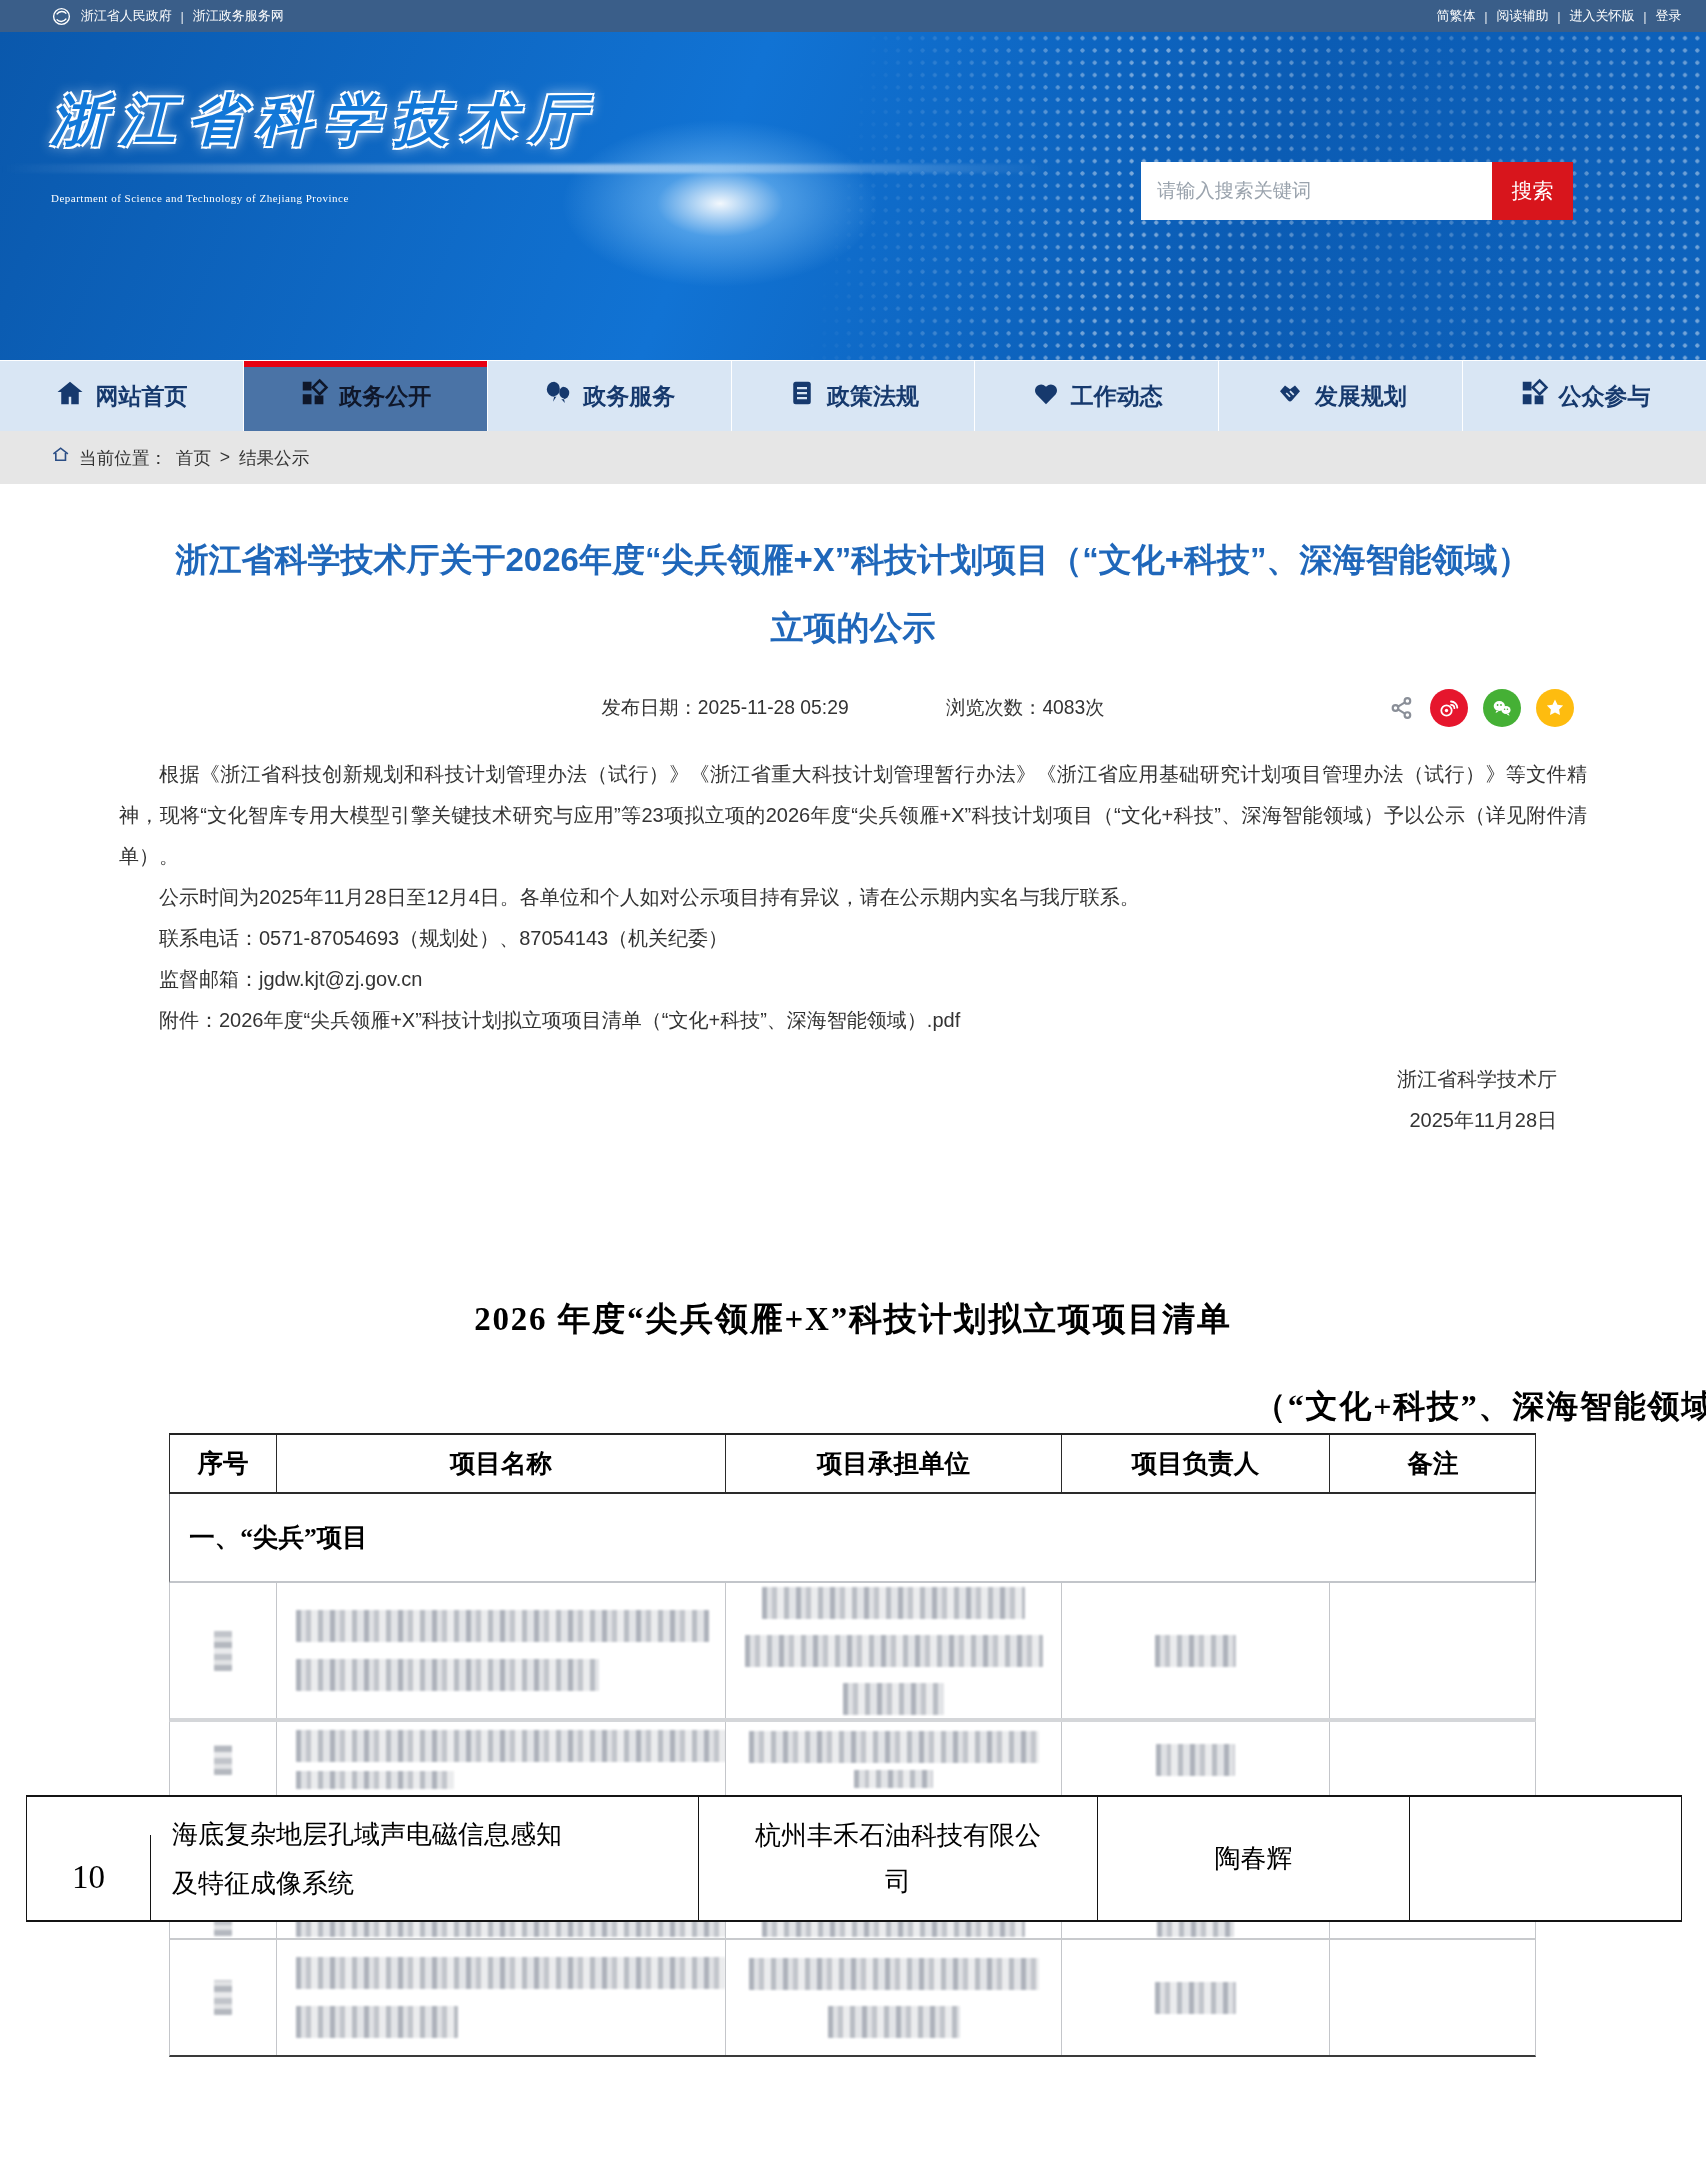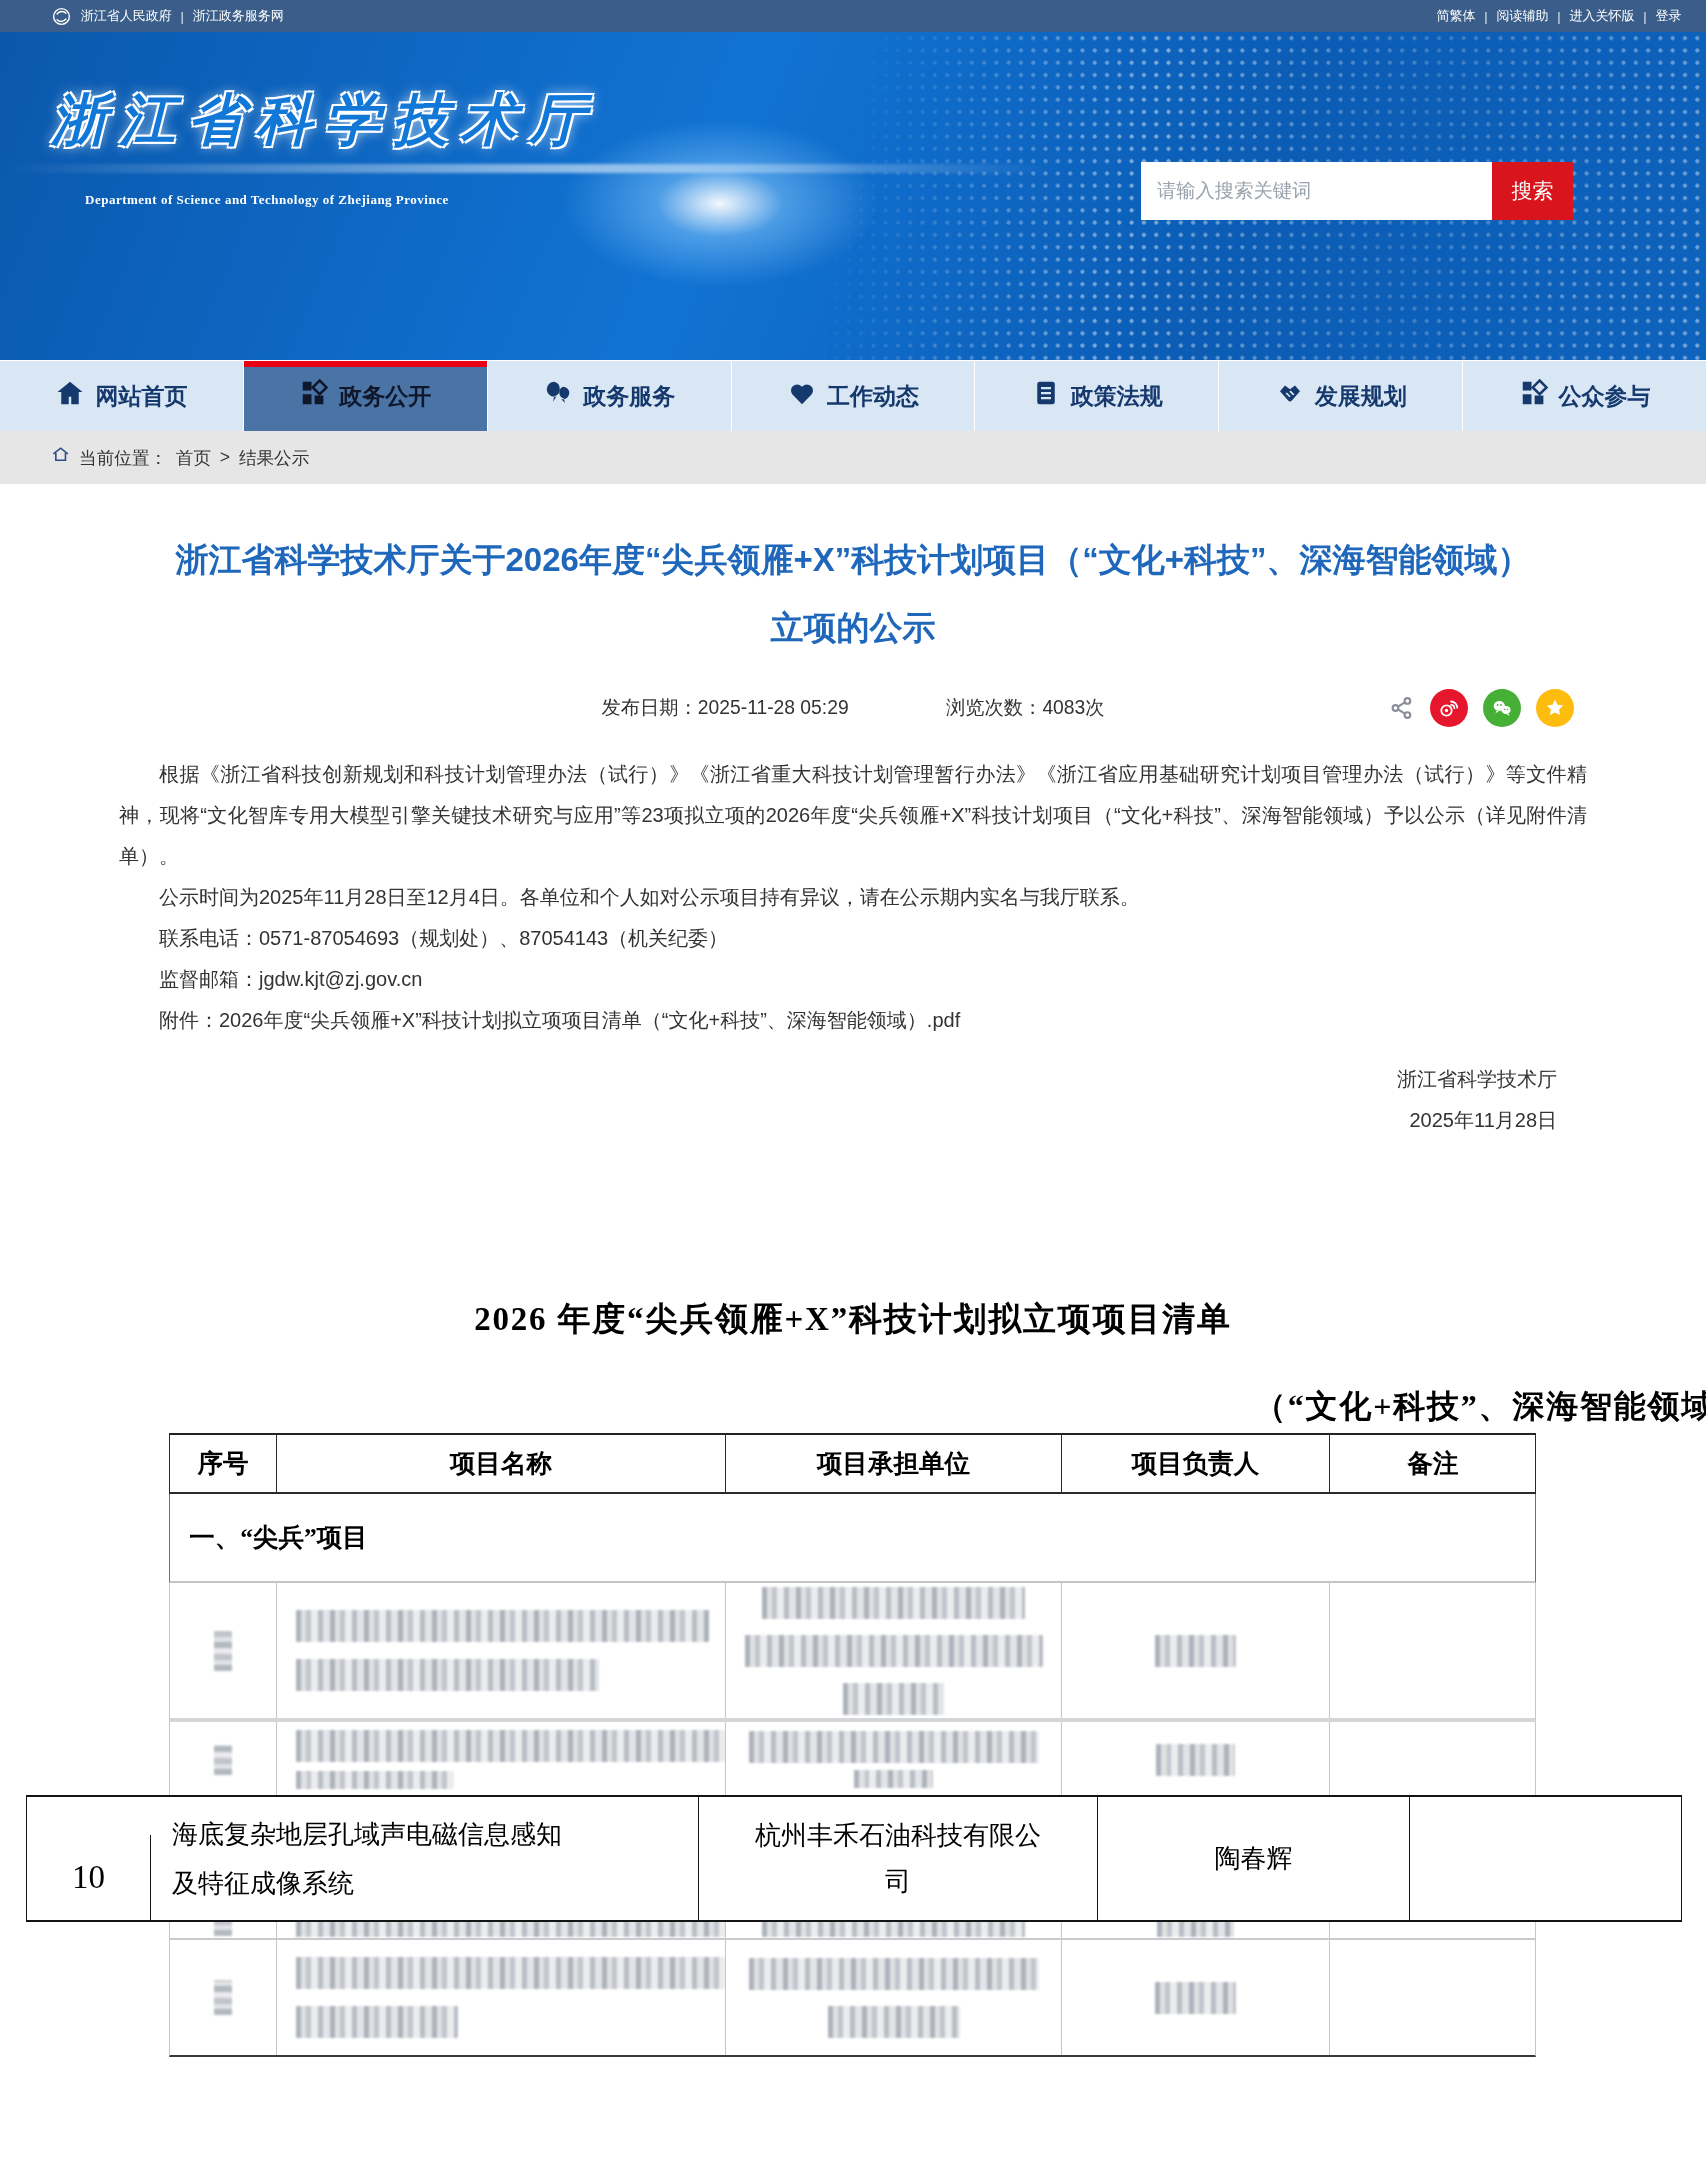--- a/index.html
+++ b/index.html
@@ -25,22 +25,22 @@
           filter:blur(1.8px);}
   .banner .dots{position:absolute;right:0;top:0;width:1097px;height:100%;
           background-image:radial-gradient(rgba(255,255,255,.55) 1.8px,rgba(255,255,255,0) 2.3px);
           background-size:12.3px 12.3px;
           -webkit-mask-image:linear-gradient(100deg,transparent 22%,rgba(0,0,0,.85) 48%,rgba(0,0,0,.35) 72%,rgba(0,0,0,.8) 100%);
           mask-image:linear-gradient(100deg,transparent 22%,rgba(0,0,0,.85) 48%,rgba(0,0,0,.35) 72%,rgba(0,0,0,.8) 100%);}
   .brand{position:absolute;left:51px;top:51px;}
   .brand-cn{font-family:"DejaVu Serif",serif;font-style:italic;font-weight:bold;
             font-size:56px;letter-spacing:12.3px;color:#1278d8;
             text-shadow:-1.8px -1.8px 0 #fff,1.8px -1.8px 0 #fff,-1.8px 1.8px 0 #fff,1.8px 1.8px 0 #fff,0 0 12.3px rgba(255,255,255,.9);}
-  .brand-en{margin-top:33px;font-family:"Liberation Serif",serif;font-weight:bold;
-            font-size:13px;color:#fff;letter-spacing:0.5px;margin-left:34px;}
+  .brand-en{margin-top:33px;font-family:"Liberation Serif",serif;font-weight:normal;
+            font-size:11px;color:#fff;letter-spacing:0.5px;}
   .search{position:absolute;left:1141px;top:130px;display:flex;height:58px;}
   .search input{width:351px;height:58px;border:none;outline:none;box-sizing:border-box;
             padding:0 16px;font-size:19.3px;color:#333;background:#fff;}
   .search input::placeholder{color:#9aa3ad;}
   .search button{width:81px;height:58px;border:none;background:#d8151c;color:#fff;
             font-size:21px;cursor:pointer;font-family:inherit;}
 
   
   .nav{position:absolute;top:361px;left:0;width:100%;height:70px;background:#d9e6f4;display:flex;}
   .nav-item{flex:1;display:flex;align-items:center;justify-content:center;gap:10px;
@@ -191,33 +191,33 @@
         <svg viewBox="0 0 24 24" fill="currentColor">
           <path d="M9 3a6 6 0 0 0 0 12c.6 0 1.2-.1 1.7-.2L8 19l1-4.4A6 6 0 0 0 9 3z"></path>
           <path d="M16 7a5 5 0 0 1 0 10c-.5 0-1 0-1.4-.2L17.5 20l-.8-3.6A5 5 0 0 1 16 7z"></path>
         </svg>
       </span>
       <span>政务服务</span>
     </div>
     <div class="nav-item">
       <span>
         <svg viewBox="0 0 24 24" fill="currentColor">
-            <path d="M12 21 4.2 13a4.9 4.9 0 0 1 7.3-6.5L12 7l.5-.5A4.9 4.9 0 0 1 19.8 13z"></path>
-          </svg>
-      </span>
-      <span>工作动态</span>
-    </div>
-    <div class="nav-item">
-      <span>
-        <svg viewBox="0 0 24 24" fill="currentColor">
           <rect x="5" y="3" width="14" height="18" rx="2"></rect>
           <path d="M8 8h8M8 12h8M8 16h8" stroke="#d9e6f4" stroke-width="1.8"></path>
         </svg>
       </span>
       <span>政策法规</span>
+    </div>
+    <div class="nav-item">
+      <span>
+        <svg viewBox="0 0 24 24" fill="currentColor">
+            <path d="M12 21 4.2 13a4.9 4.9 0 0 1 7.3-6.5L12 7l.5-.5A4.9 4.9 0 0 1 19.8 13z"></path>
+          </svg>
+      </span>
+      <span>工作动态</span>
     </div>
     <div class="nav-item">
       <span>
         <svg viewBox="0 0 24 24" fill="currentColor">
           <path d="M4 10.5 8 6l4 3 4-3 4 4.5-6.5 7.5a2 2 0 0 1-3 0z"></path>
           <path d="M9 12l3 3M12 10.5l3 3" stroke="#d9e6f4" stroke-width="1.4"></path>
         </svg>
       </span>
       <span>发展规划</span>
     </div>

